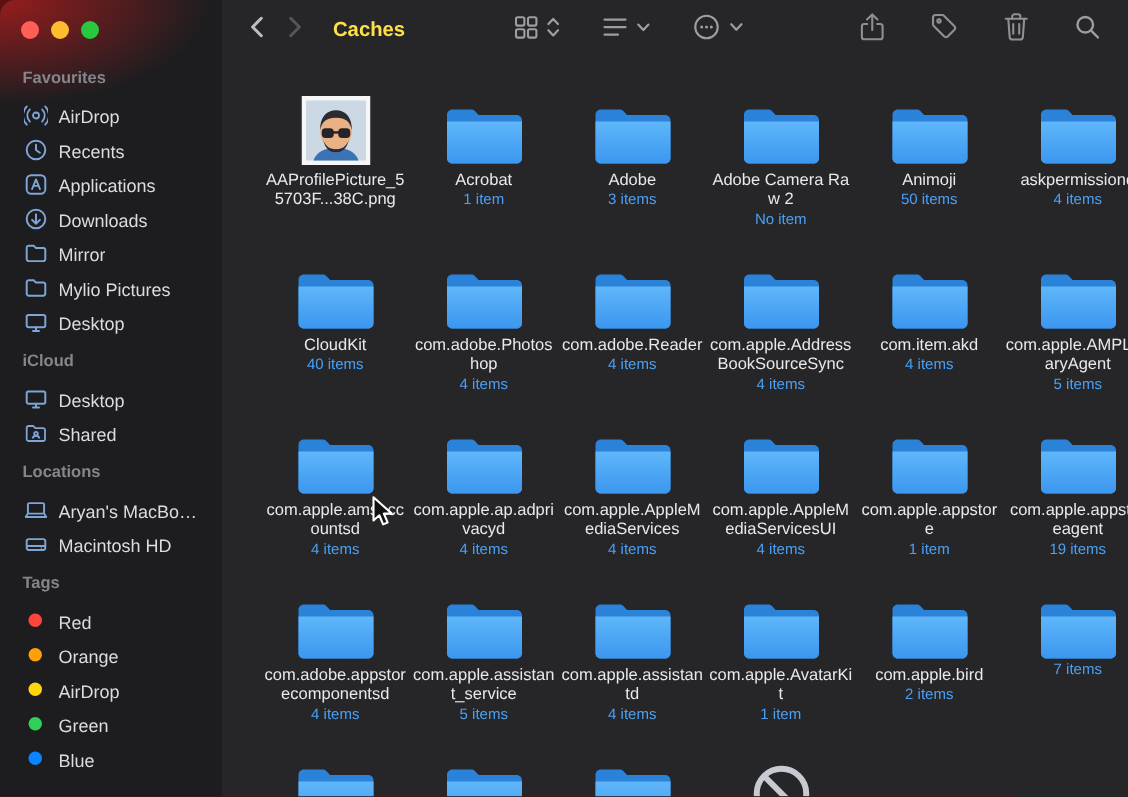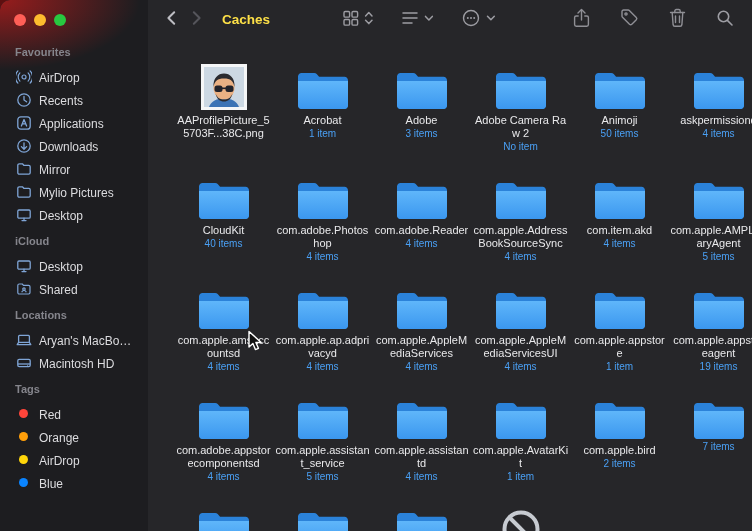--- a/index.html
+++ b/index.html
@@ -190,20 +190,26 @@
           <span class="sb-label">Orange</span>
         </div>
         <div class="sb-item">
           <span class="sb-icon">
             <span class="tag-dot" style="background:#ffd60a"></span>
           </span>
           <span class="sb-label">AirDrop</span>
         </div>
         <div class="sb-item">
           <span class="sb-icon">
+            <span class="tag-dot" style="background:#30d158"></span>
+          </span>
+          <span class="sb-label">Green</span>
+        </div>
+        <div class="sb-item">
+          <span class="sb-icon">
             <span class="tag-dot" style="background:#0a84ff"></span>
           </span>
           <span class="sb-label">Blue</span>
         </div>
       </nav>
   </aside>
 
   <main class="content">
     <header class="toolbar">
       <button class="tb-btn">

